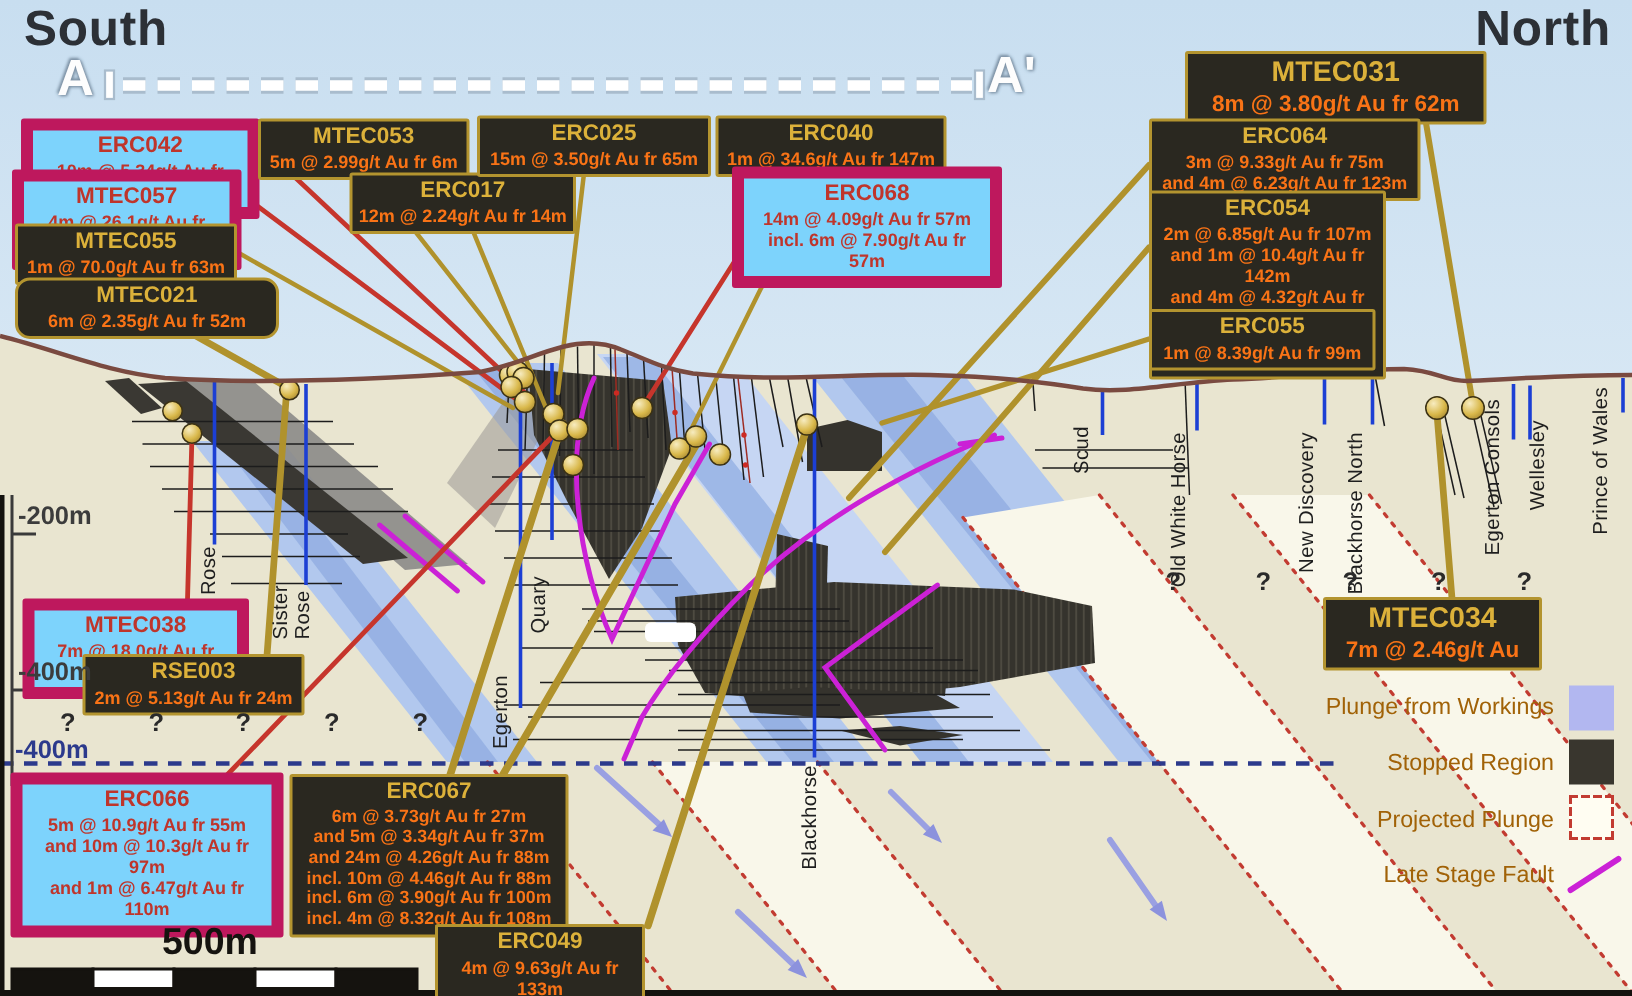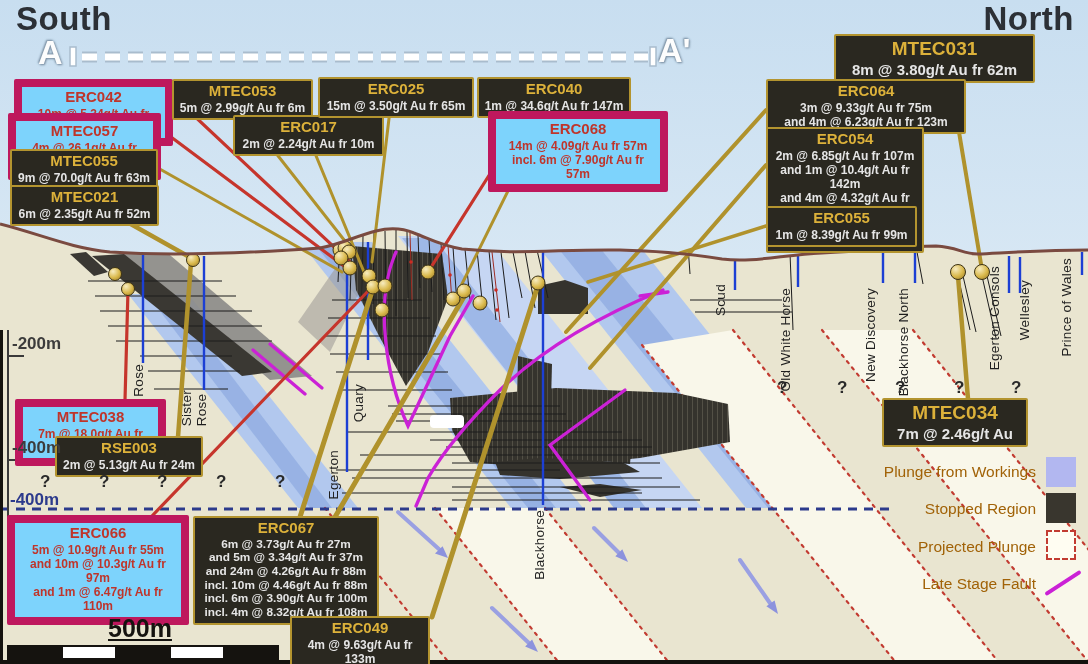--- a/index.html
+++ b/index.html
@@ -9,21 +9,21 @@
   .hdr{position:absolute;font-weight:800;font-size:33px;color:#2c3036;letter-spacing:.5px;}
   .hdr.south{left:16px;top:0px;}
   .hdr.north{right:14px;top:0px;}
   .amark{position:absolute;font-weight:800;font-size:34px;color:#fdfdfd;
          text-shadow:1px 1px 2px #7f93a6,-1px -1px 2px #7f93a6,0 0 3px #8aa0b4;}
   .box{position:absolute;text-align:center;padding:1px 4px 3px;border-radius:2px;box-sizing:border-box;}
   .box .t{font-weight:800;font-size:15px;line-height:1.25;}
   .box .l{font-weight:700;font-size:12px;line-height:1.18;white-space:pre-line;}
   .box.gold{background:#2a2820;border:2px solid #b3942f;}
   .box.gold .t{color:#dcb13a;}
-  .box.gold .l{color:#e5e5e5;}
+  .box.gold .l{color:#f97316;}
   .box.red{background:#7dd3fc;border:8px solid #be185d;}
   .box.red .t,.box.red .l{color:#bf352b;}
   .box.lg .t{font-size:19px;}
   .box.lg .l{font-size:15px;}
   .box.sm6 .l{font-size:11.8px;line-height:1.16;}
   .vlabel{position:absolute;writing-mode:vertical-rl;transform:rotate(180deg);
           font-size:13.5px;color:#1e1e1e;letter-spacing:.3px;white-space:pre-line;line-height:1.1;}
   .depth{position:absolute;font-size:17px;font-weight:600;color:#3c3c3c;}
   .depth.navy{color:#2c3a8c;}
   .qm{position:absolute;font-size:17px;font-weight:700;color:#2a2a2a;}
@@ -299,52 +299,52 @@
   <div class="box red" style="left:14px;top:79px;width:159px;">
       <div class="t">ERC042</div>
       <div class="l">10m @ 5.34g/t Au fr 16m</div>
     </div>
   <div class="box red" style="left:8px;top:113px;width:153px;">
       <div class="t">MTEC057</div>
       <div class="l">4m @ 26.1g/t Au fr 34m</div>
     </div>
   <div class="box gold" style="left:10px;top:149px;width:148px;">
       <div class="t">MTEC055</div>
-      <div class="l">9m @ 70.0g/t Au fr 63m</div>
-    </div>
-  <div class="box gold" style="left:10px;top:185px;width:149px;">
+      <div class="l">1m @ 70.0g/t Au fr 63m</div>
+    </div>
+  <div class="box gold" style="left:10px;top:185px;width:176px;border-radius:10px;">
       <div class="t">MTEC021</div>
       <div class="l">6m @ 2.35g/t Au fr 52m</div>
     </div>
   <div class="box gold" style="left:172px;top:79px;width:141px;">
       <div class="t">MTEC053</div>
       <div class="l">5m @ 2.99g/t Au fr 6m</div>
     </div>
   <div class="box gold" style="left:233px;top:115px;width:151px;">
       <div class="t">ERC017</div>
-      <div class="l">2m @ 2.24g/t Au fr 10m</div>
+      <div class="l">12m @ 2.24g/t Au fr 14m</div>
     </div>
   <div class="box gold" style="left:318px;top:77px;width:156px;">
       <div class="t">ERC025</div>
       <div class="l">15m @ 3.50g/t Au fr 65m</div>
     </div>
   <div class="box gold" style="left:477px;top:77px;width:154px;">
       <div class="t">ERC040</div>
       <div class="l">1m @ 34.6g/t Au fr 147m</div>
     </div>
   <div class="box red" style="left:488px;top:111px;width:180px;">
       <div class="t">ERC068</div>
       <div class="l">14m @ 4.09g/t Au fr 57m
 incl. 6m @ 7.90g/t Au fr 57m</div>
     </div>
-  <div class="box gold lg" style="left:790px;top:34px;width:201px;margin-left:44px;">
+  <div class="box gold lg" style="left:790px;top:34px;width:201px;">
       <div class="t">MTEC031</div>
       <div class="l">8m @ 3.80g/t Au fr 62m</div>
     </div>
-  <div class="box gold" style="left:766px;top:79px;width:200px;">
+  <div class="box gold" style="left:766px;top:79px;width:181px;">
       <div class="t">ERC064</div>
       <div class="l">3m @ 9.33g/t Au fr 75m
 and 4m @ 6.23g/t Au fr 123m</div>
     </div>
   <div class="box gold" style="left:766px;top:127px;width:158px;">
       <div class="t">ERC054</div>
       <div class="l">2m @ 6.85g/t Au fr 107m
 and 1m @ 10.4g/t Au fr 142m
 and 4m @ 4.32g/t Au fr 148m
 and 3m @ 5.59g/t Au fr 154m</div>
@@ -416,14 +416,14 @@
 
   <div class="leg-label" style="left:836px;top:463px;">Plunge from Workings</div>
   <div class="leg-swatch plunge" style="left:1046px;top:457px;"></div>
   <div class="leg-label" style="left:836px;top:500px;">Stopped Region</div>
   <div class="leg-swatch stoped" style="left:1046px;top:493px;"></div>
   <div class="leg-label" style="left:836px;top:538px;">Projected Plunge</div>
   <div class="leg-swatch proj" style="left:1046px;top:530px;"></div>
   <div class="leg-label" style="left:836px;top:575px;">Late Stage Fault</div>
   <div class="leg-fault" style="left:1042px;top:581px;"></div>
 
-  <div class="scale-label" style="left:108px;top:614px;text-decoration:underline;">500m</div>
+  <div class="scale-label" style="left:108px;top:614px;">500m</div>
 </div>
 
 </body></html>

